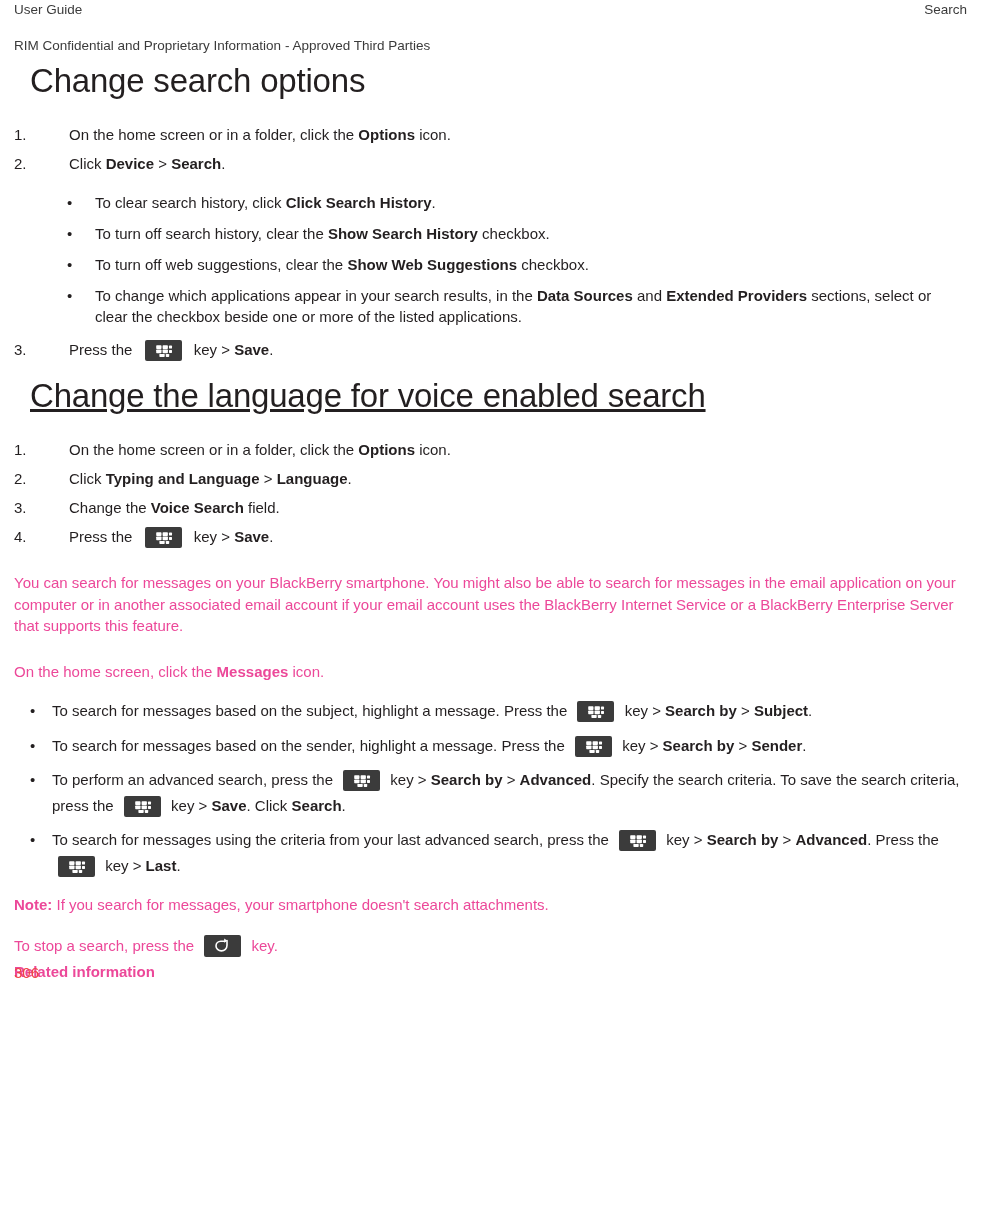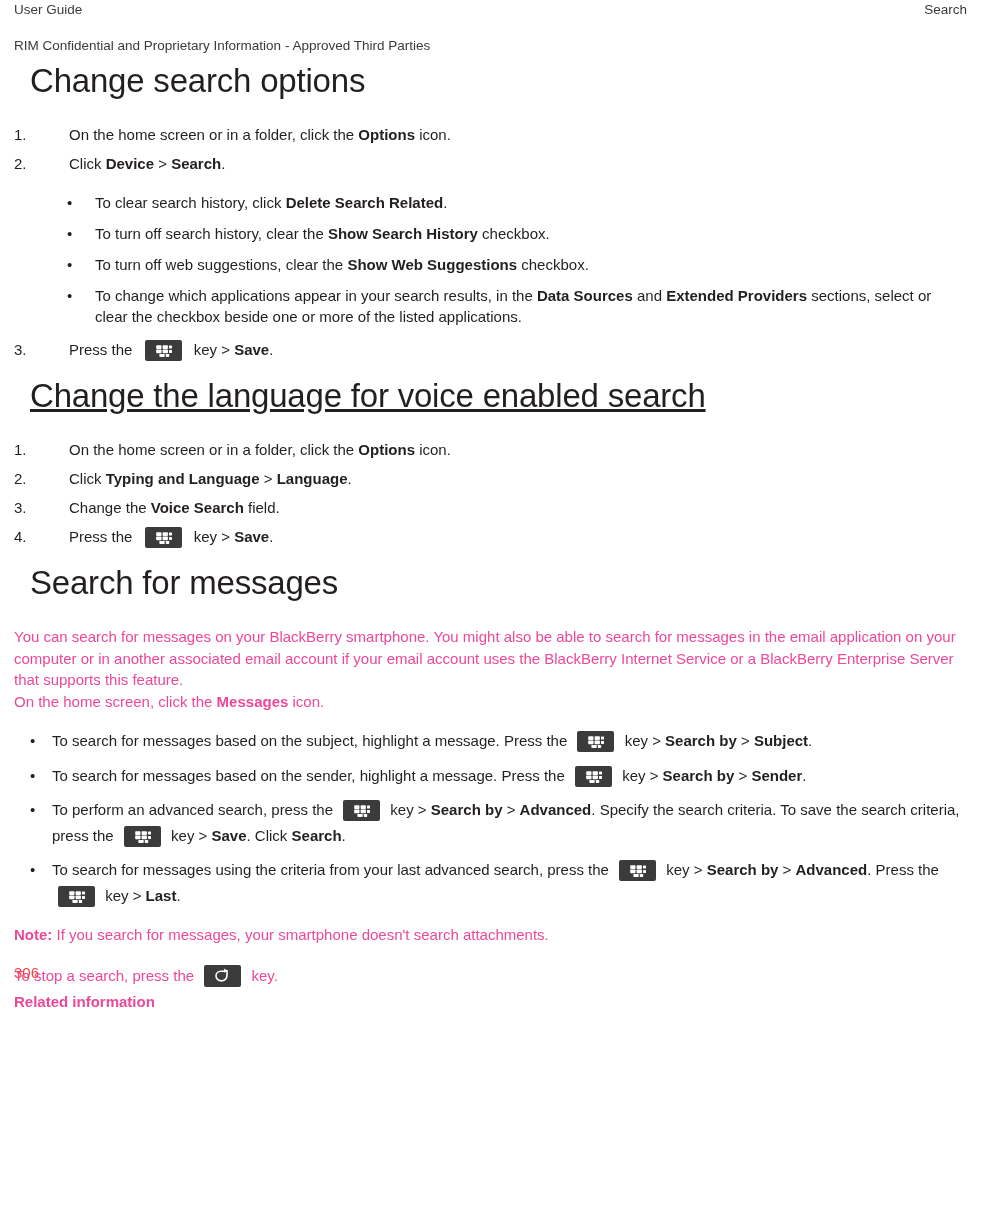--- a/index.html
+++ b/index.html
@@ -193,21 +193,21 @@
     <li>
       <span class="num">1.</span><span>On the home screen or in a folder, click the </span><b>Options</b><span> icon.</span>
     </li>
     <li>
       <span class="num">2.</span><span>Click </span><b>Device</b><span> &gt; </span><b>Search</b><span>.</span>
     </li>
   </ol>
 
   <ul class="sub-bullets" style="margin-top:18px;">
     <li>
-      <span class="dot">•</span><span>To clear search history, click </span><b>Delete Search Related</b><span>.</span>
+      <span class="dot">•</span><span>To clear search history, click </span><b>Click Search History</b><span>.</span>
     </li>
     <li>
       <span class="dot">•</span><span>To turn off search history, clear the </span><b>Show Search History</b><span> checkbox.</span>
     </li>
     <li>
       <span class="dot">•</span><span>To turn off web suggestions, clear the </span><b>Show Web Suggestions</b><span> checkbox.</span>
     </li>
     <li>
       <span class="dot">•</span><span>To change which applications appear in your search results, in the </span><b>Data Sources</b><span> and </span><b>Extended Providers</b><span> sections, select or clear the checkbox beside one or more of the listed applications.</span>
     </li>
@@ -253,25 +253,24 @@
             <rect x="11.2" y="9.6" width="5.3" height="3.6" rx="0.7"></rect>
             <rect x="17.6" y="9.6" width="5.3" height="3.6" rx="0.7"></rect>
             <rect x="24.0" y="9.9" width="3.0" height="3.0" rx="0.6"></rect>
             <rect x="14.4" y="13.9" width="5.3" height="3.1" rx="0.7"></rect>
             <rect x="20.8" y="13.9" width="3.4" height="3.1" rx="0.7"></rect>
           </g>
         </svg></span><span> key &gt; </span><b>Save</b><span>.</span>
     </li>
   </ol>
 
-  <h1 class="sec-title sec-3">Search for messages</h1>
 
   <p class="body para-gap" style="margin-top:24px;">You can search for messages on your BlackBerry smartphone. You might also be able to search for messages in the email application on your computer or in another associated email account if your email account uses the BlackBerry Internet Service or a BlackBerry Enterprise Server that supports this feature.</p>
 
-  <p class="body para-gap" style=""><span>On the home screen, click the </span><b>Messages</b><span> icon.</span></p>
+  <p class="body para-gap" style="margin-top:24px;"><span>On the home screen, click the </span><b>Messages</b><span> icon.</span></p>
 
   <ul class="bullets" style="margin-top:16px;">
 
     <li>
       <span class="dot">•</span><span>To search for messages based on the subject, highlight a message. Press the </span><span class="keycap">
         <svg width="37" height="21" viewBox="0 0 37 21">
           <g fill="#ffffff">
             <rect x="11.2" y="5.3" width="5.3" height="3.6" rx="0.7"></rect>
             <rect x="17.6" y="5.3" width="5.3" height="3.6" rx="0.7"></rect>
             <rect x="24.0" y="5.6" width="3.0" height="3.0" rx="0.6"></rect>

